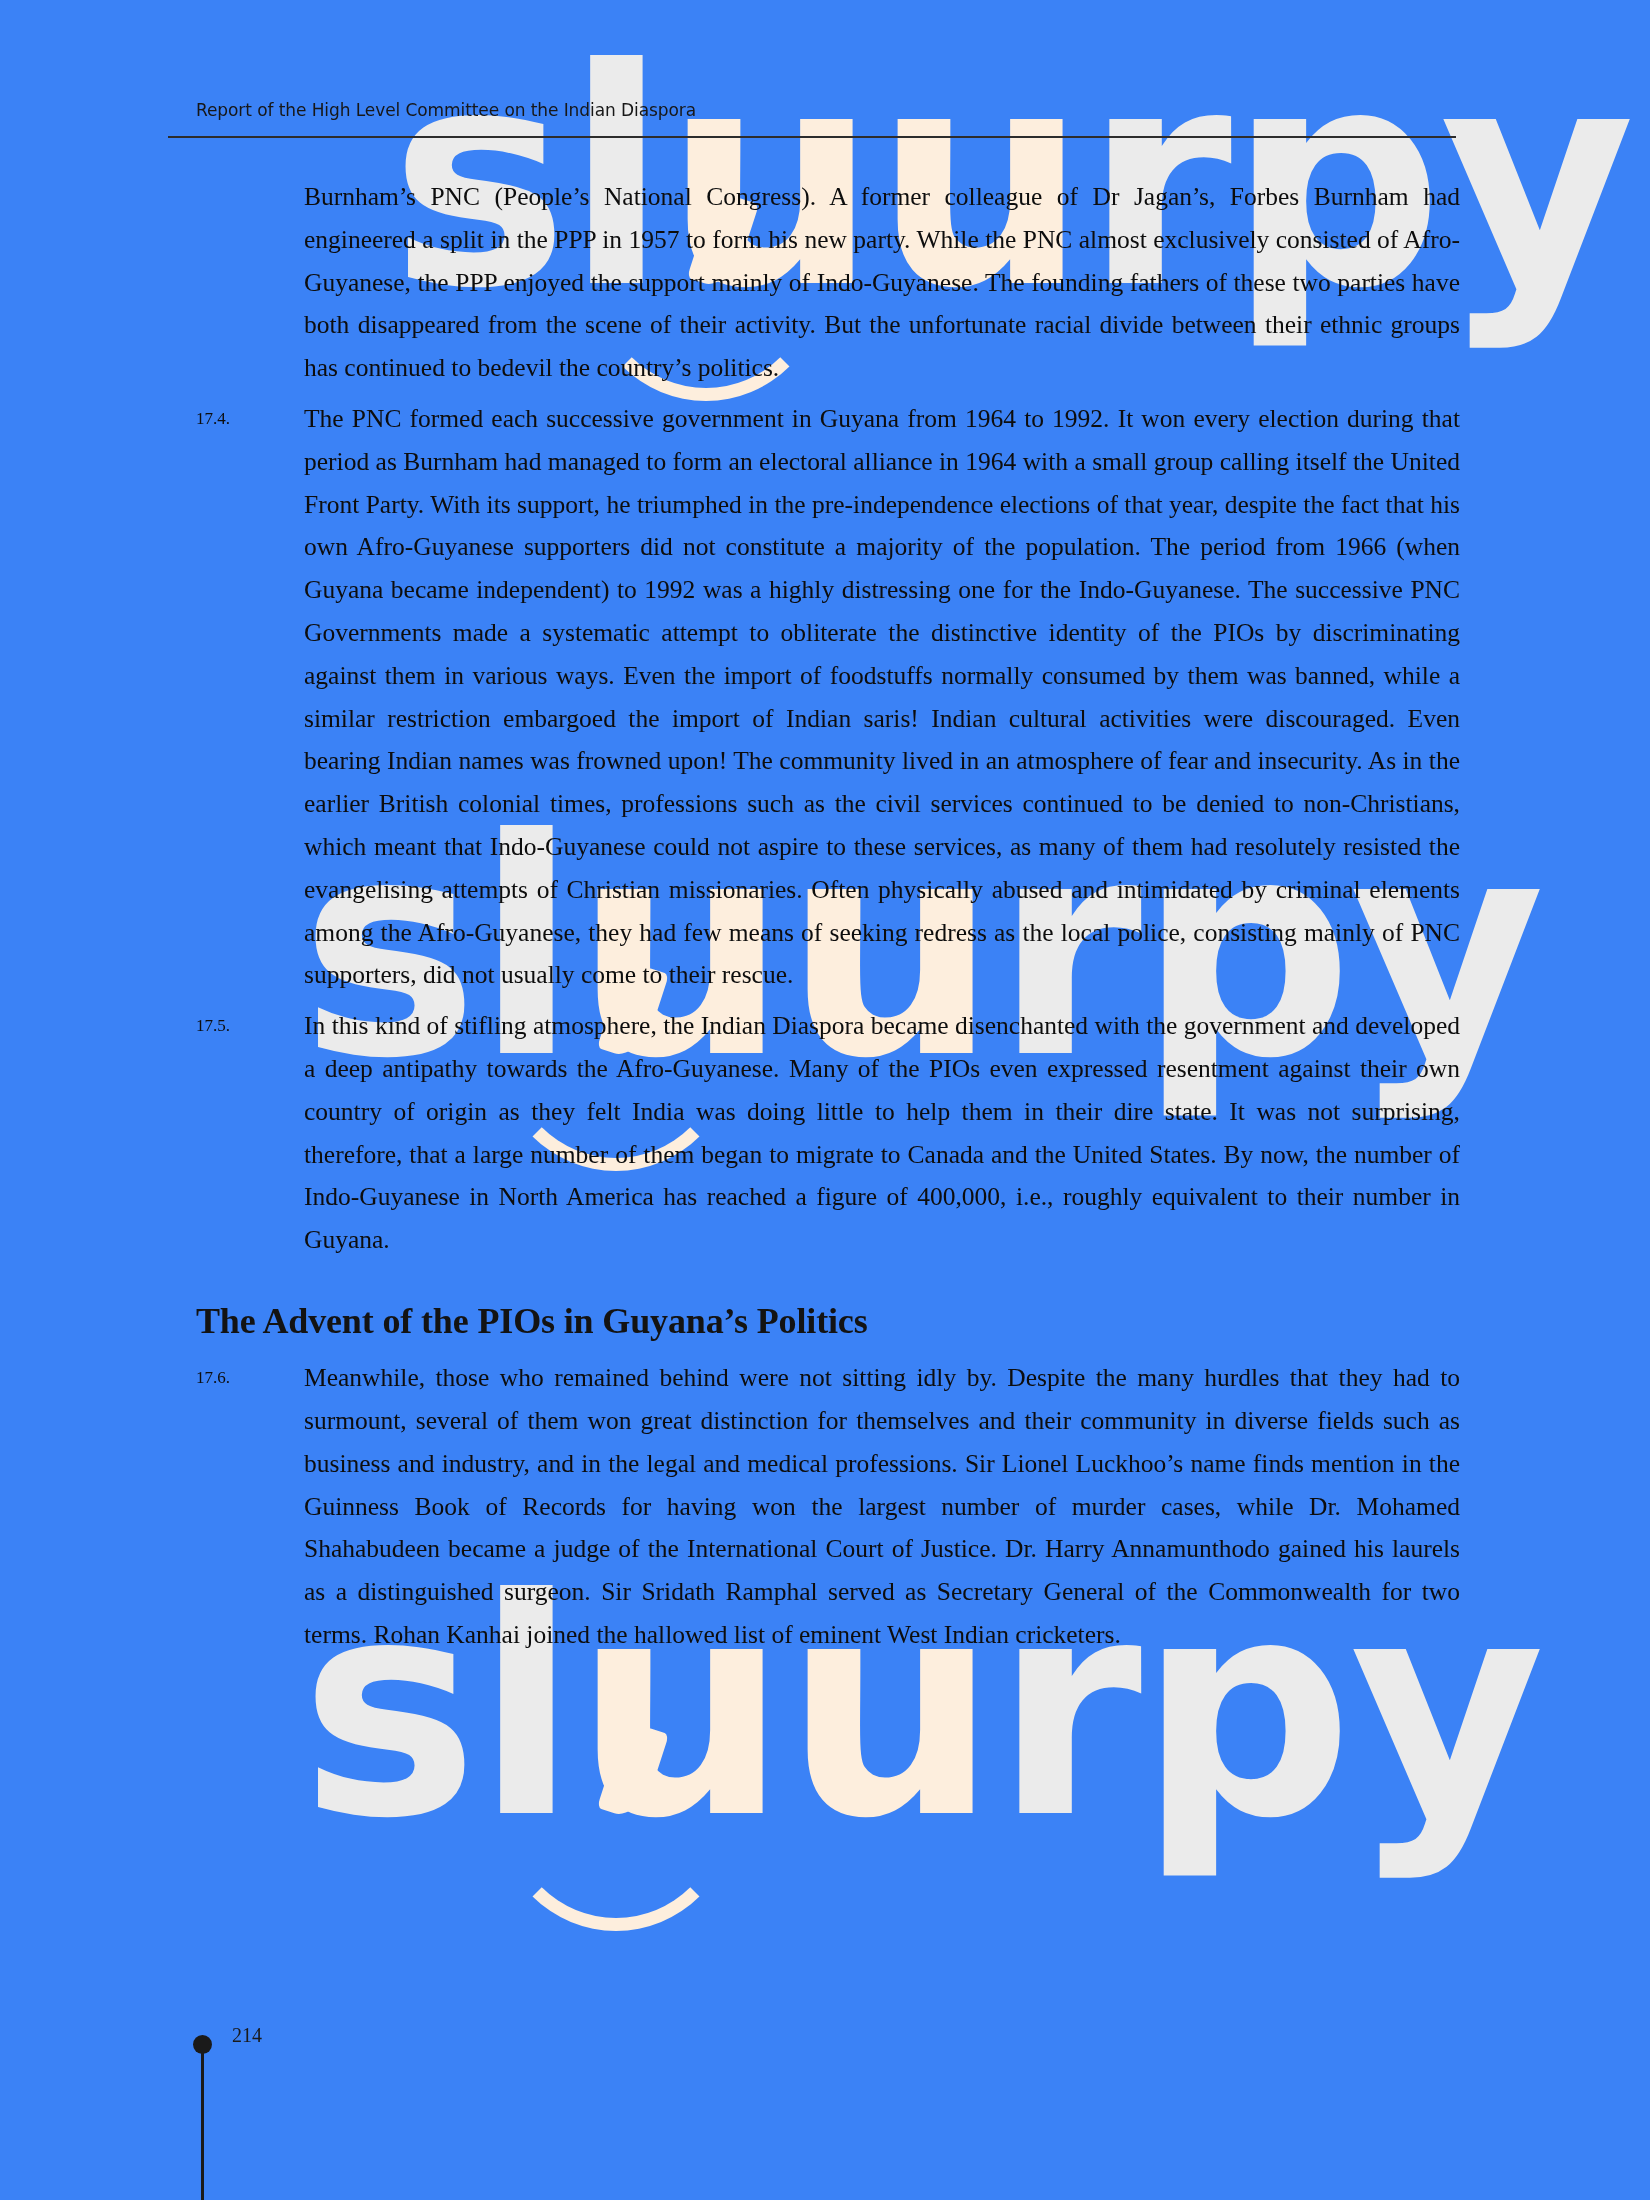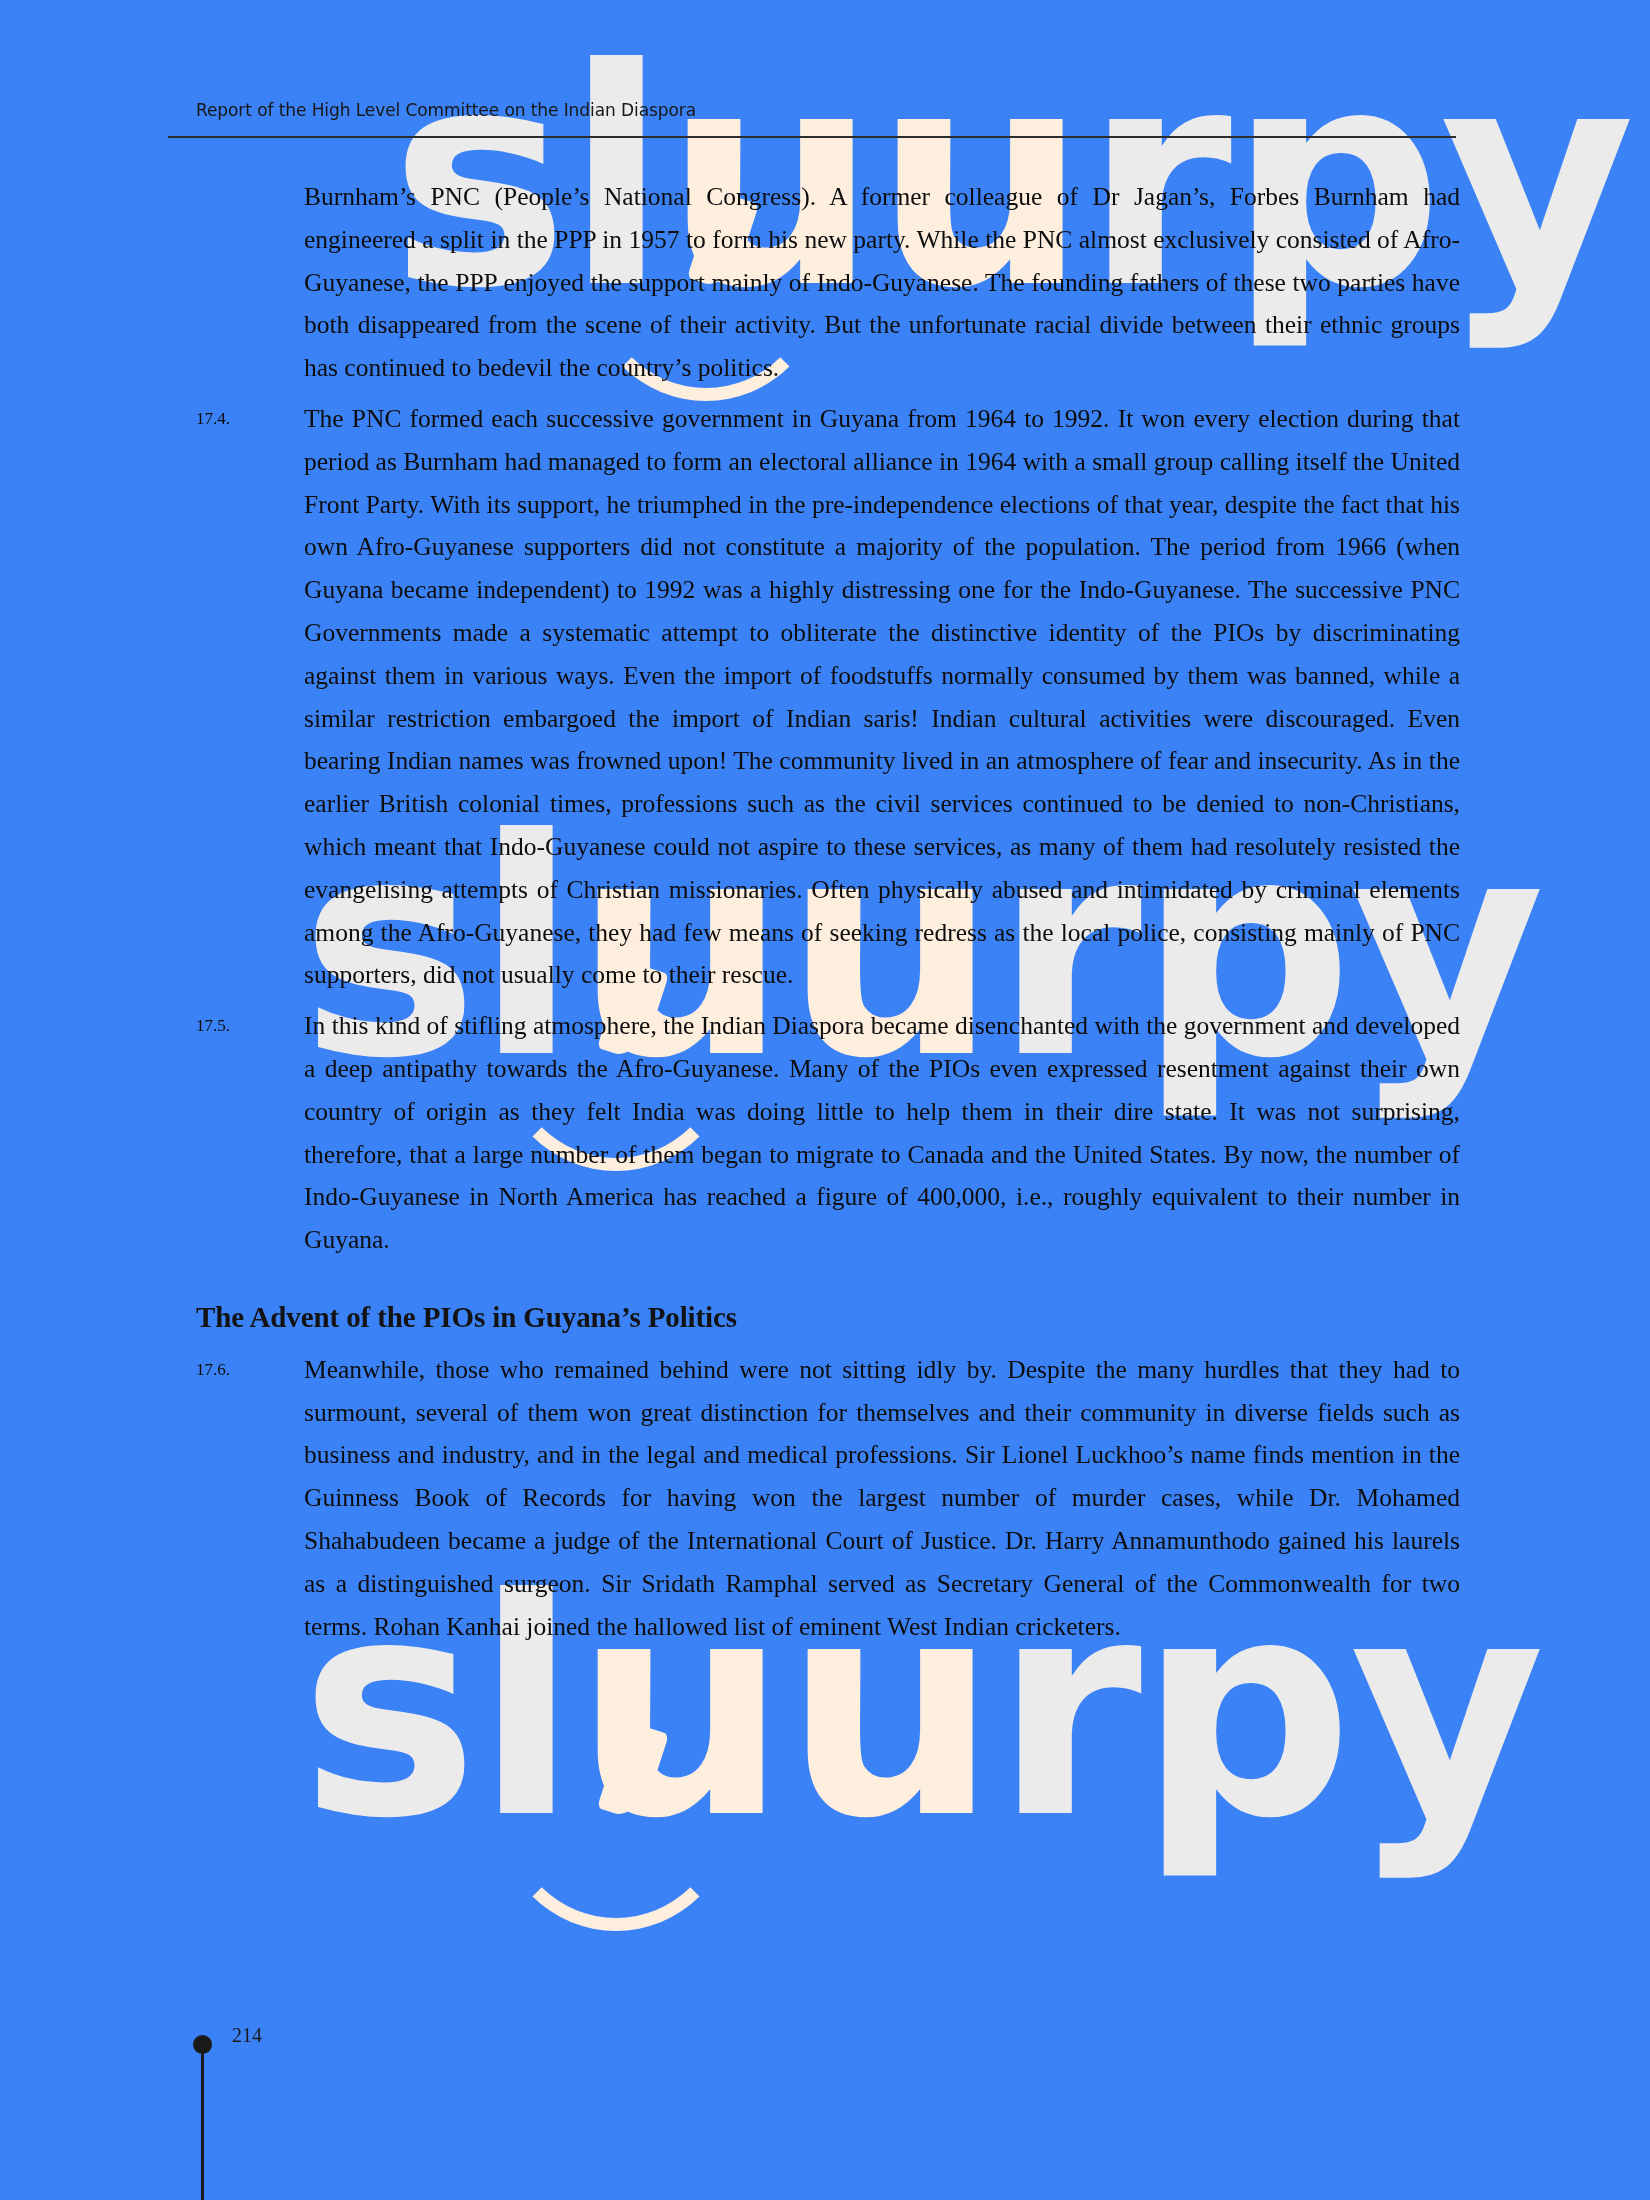--- a/index.html
+++ b/index.html
@@ -120,21 +120,21 @@
     text-align: left;
     font-size: 17px;
   }
   p.para:last-child { margin-bottom: 0; }
 
   h2.section-head {
     margin: 38px 0 14px 0;
     padding-left: 0;
     font-family: "Liberation Serif", "DejaVu Serif", serif;
     font-weight: 700;
-    font-size: 29px;
+    font-size: 36px;
     line-height: 1.2;
     letter-spacing: -0.004em;
     color: #131313;
   }
 
   
   .folio-dot {
     position: absolute;
     left: 193px;
     top: 2035px;

